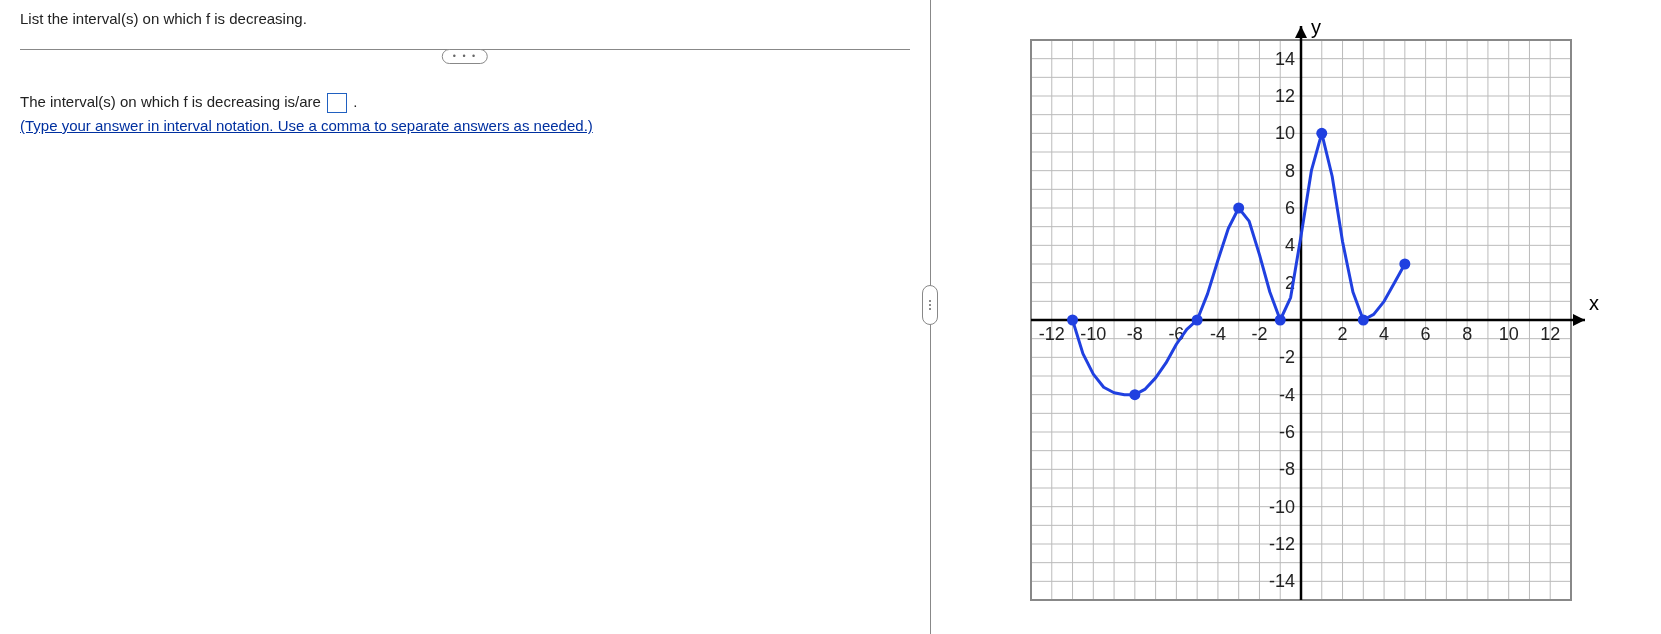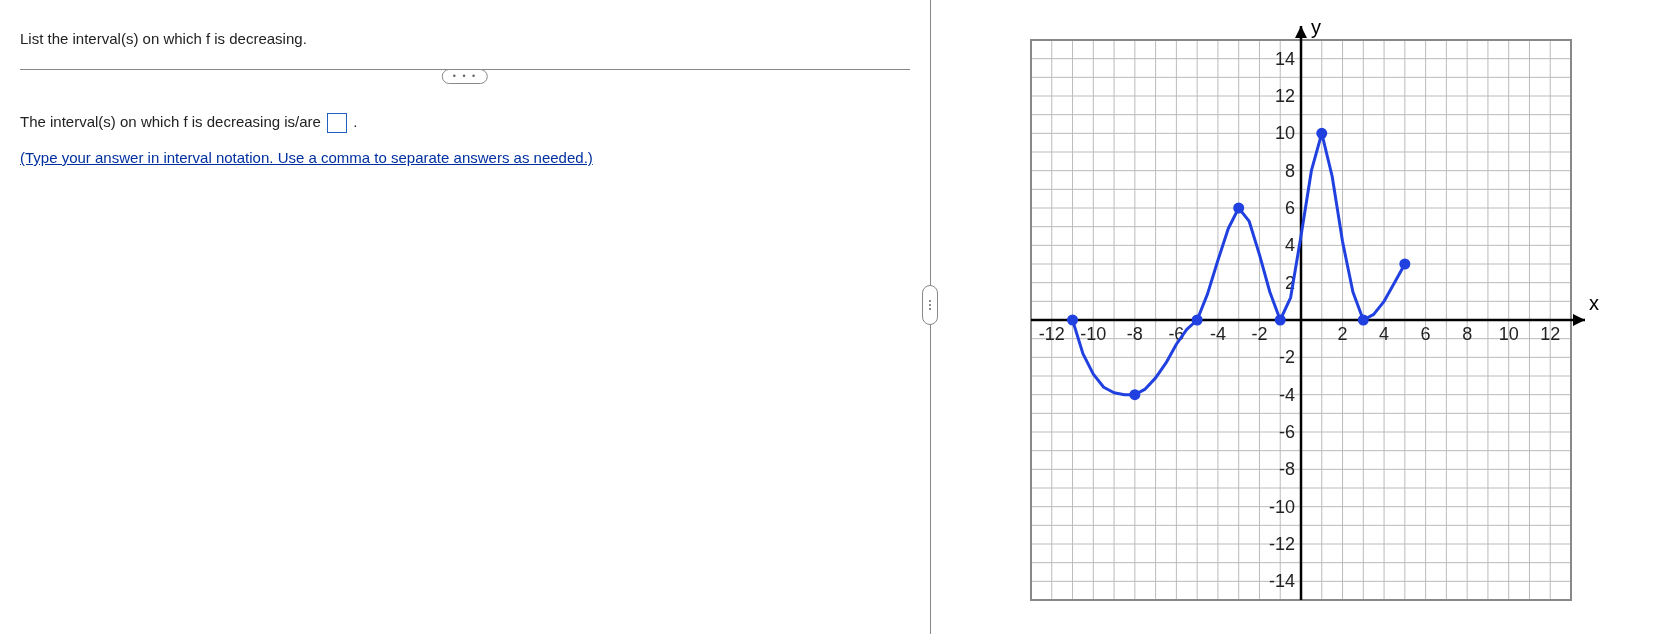--- a/index.html
+++ b/index.html
@@ -19,21 +19,20 @@
       display: flex;
       height: 100%;
     }
     .left-pane {
       flex: 0 0 930px;
       padding: 10px 20px;
       position: relative;
     }
     .question-text {
       margin-bottom: 22px;
-      margin-top: 20px;
     }
     .hr-wrap {
       position: relative;
       height: 16px;
       margin-bottom: 28px;
     }
     .hr-line {
       border: none;
       border-top: 1px solid #888;
       margin: 8px 0 0 0;
@@ -47,21 +46,21 @@
       border: 1px solid #888;
       border-radius: 8px;
       padding: 0 10px;
       font-size: 9px;
       line-height: 13px;
       color: #666;
       letter-spacing: 2px;
       cursor: pointer;
     }
     .answer-line {
-      margin-bottom: 16px;
+      margin-bottom: 4px;
     }
     .answer-input {
       display: inline-block;
       width: 20px;
       height: 20px;
       border: 1px solid #2060c0;
       vertical-align: middle;
       margin: 0 2px;
       background: #fff;
     }

